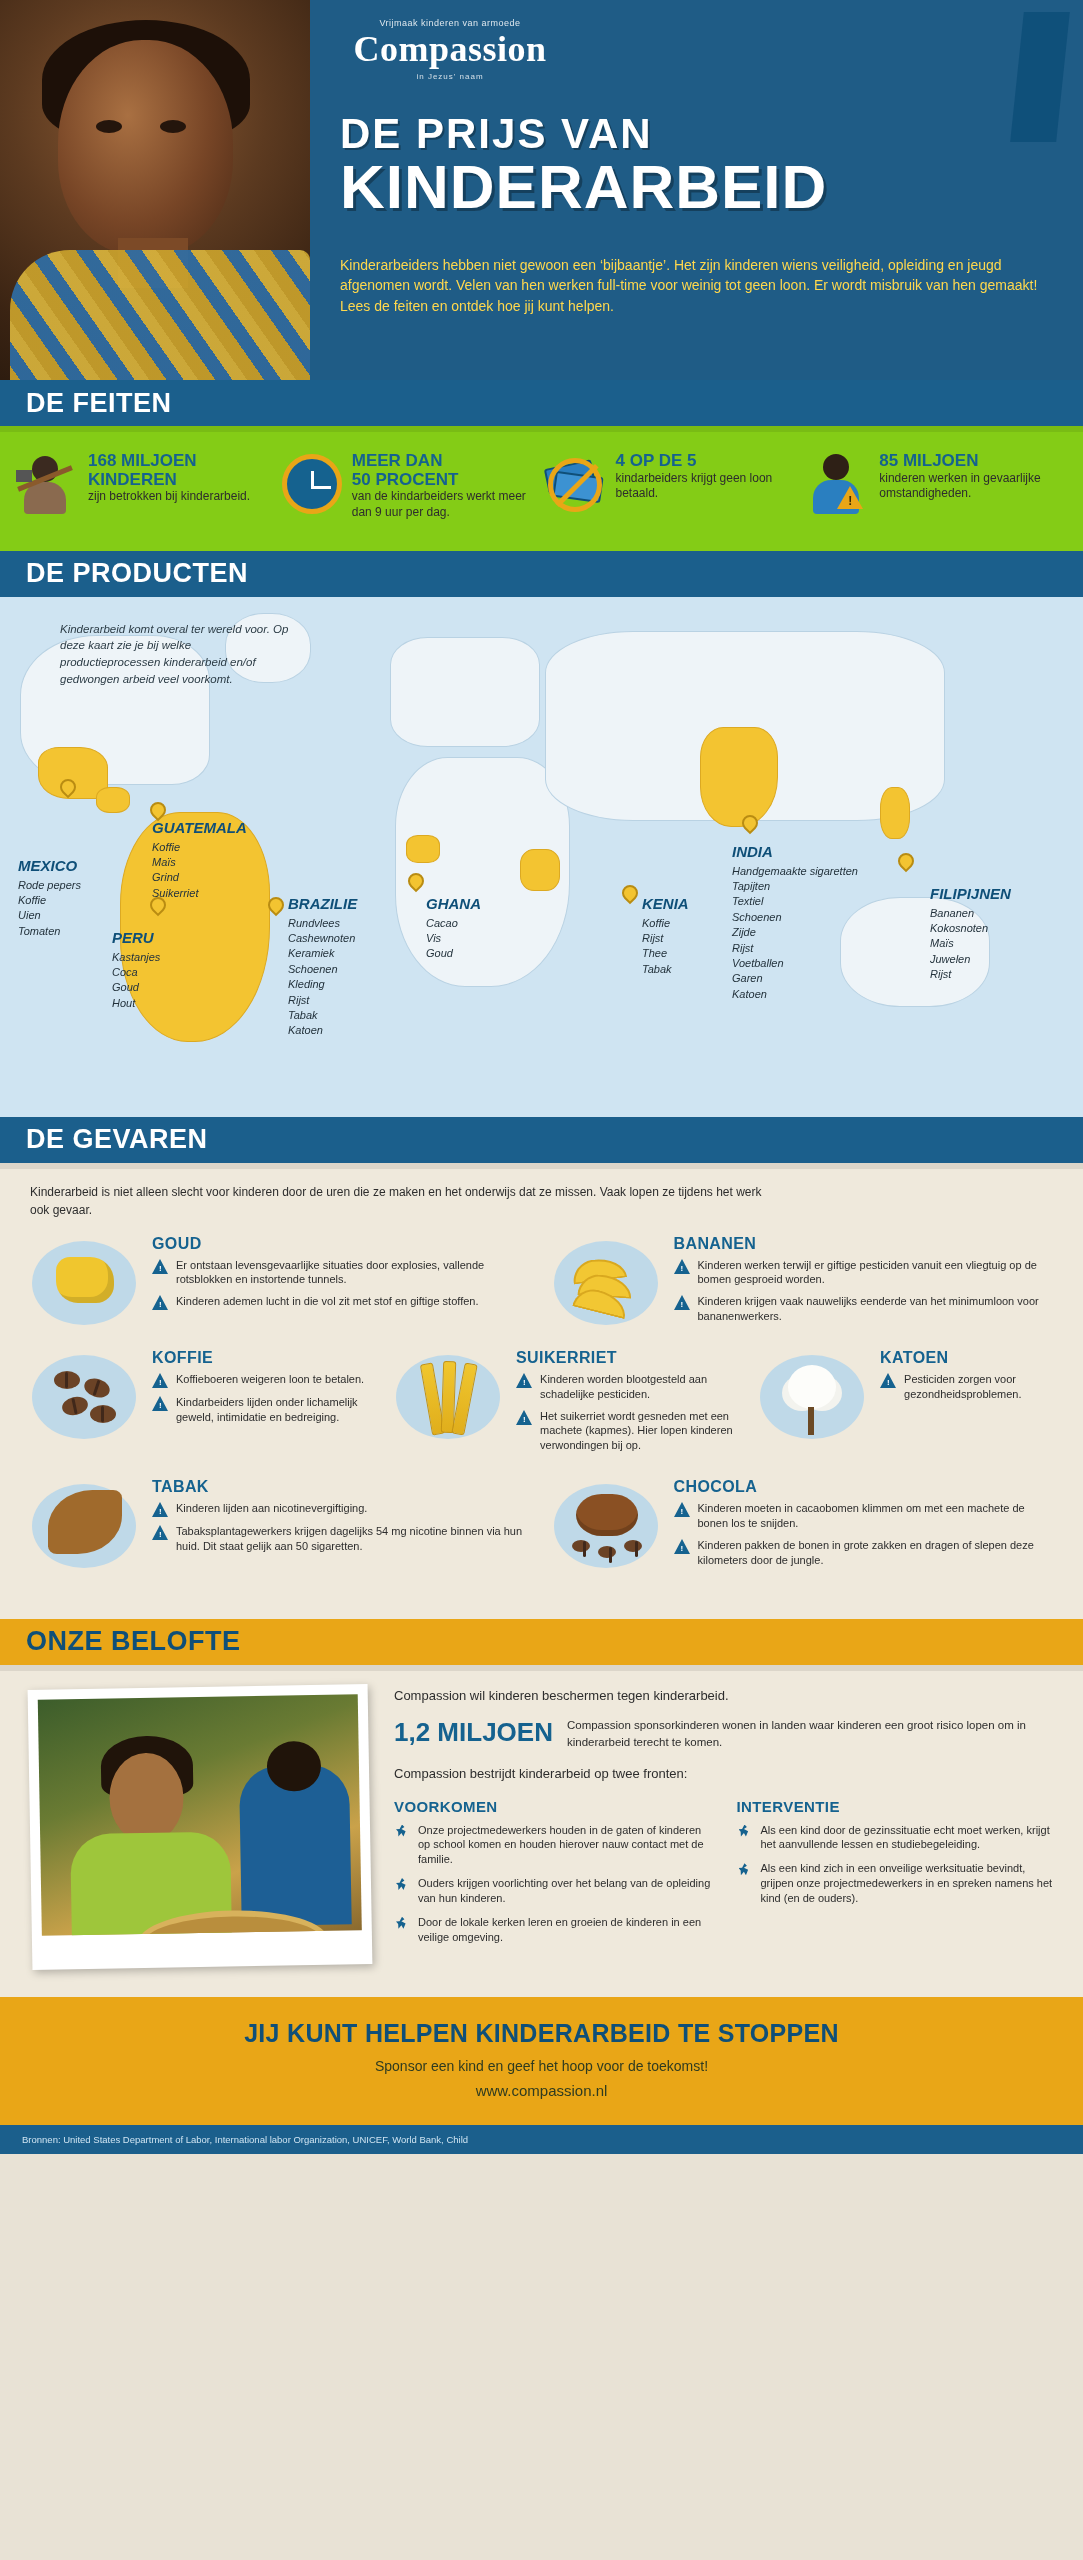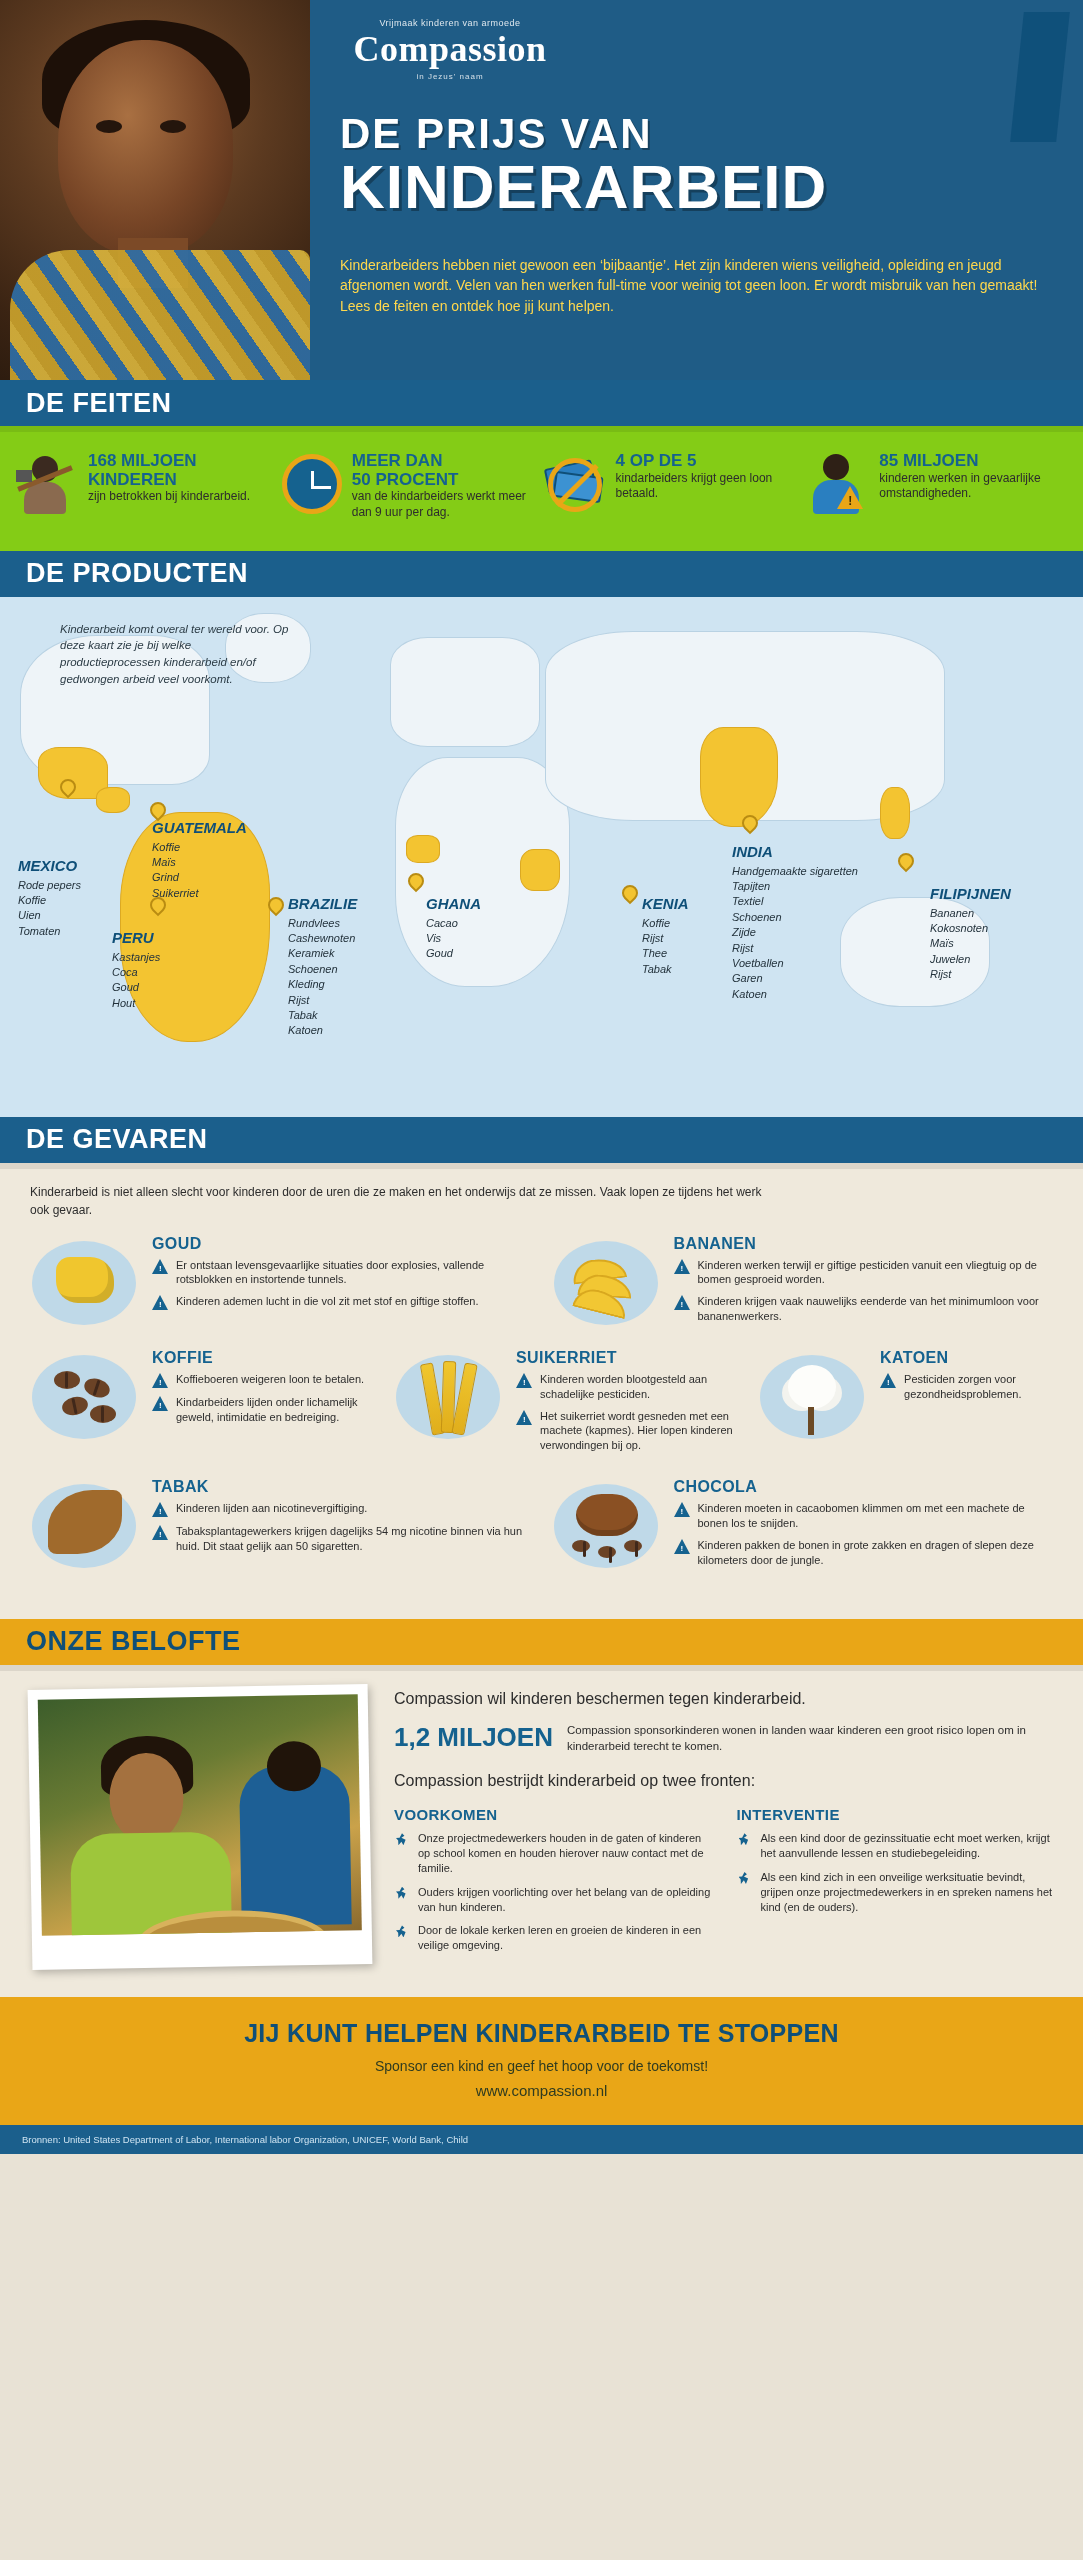--- a/index.html
+++ b/index.html
@@ -177,21 +177,21 @@
     background: linear-gradient(160deg, #3c5d2b 0%, #6a7b33 35%, #caa24a 70%, #8a6a2f 100%);
     position: relative; overflow: hidden;
   }
   .photo-inner .p-face { position: absolute; left: 70px; top: 55px; width: 74px; height: 90px; border-radius: 50%; background: #a4713f; }
   .photo-inner .p-hair { position: absolute; left: 62px; top: 38px; width: 92px; height: 60px; border-radius: 50% 50% 20% 20%; background: #20140a; }
   .photo-inner .p-shirt { position: absolute; left: 30px; top: 135px; width: 160px; height: 120px; background: #9ec63b; border-radius: 40px 40px 0 0; }
   .photo-inner .p-kid2 { position: absolute; left: 200px; top: 70px; width: 110px; height: 160px; background: #1d5f95; border-radius: 40px 40px 0 0; }
   .photo-inner .p-kid2-h { position: absolute; left: 228px; top: 46px; width: 54px; height: 50px; border-radius: 50%; background: #20140a; }
   .photo-inner .p-basket { position: absolute; left: 96px; top: 214px; width: 190px; height: 62px; border-radius: 50%; border: 6px solid #d8b25c; background: #b98e3d; }
   .promise-body { flex: 1; }
-  .promise-body p.sm { font-size: 16px; color: #2d2d2d; line-height: 1.45; margin-bottom: 12px; }
+  .promise-body p.sm { font-size: 13px; color: #2d2d2d; line-height: 1.45; margin-bottom: 12px; }
   .big-row { display: flex; gap: 14px; align-items: flex-start; margin: 10px 0 14px 0; }
   .big-num { font-size: 26px; font-weight: bold; color: #15628f; white-space: nowrap; }
   .big-txt { font-size: 11.5px; line-height: 1.45; color: #2d2d2d; }
   .cols { display: flex; gap: 26px; margin-top: 14px; }
   .col { flex: 1; }
   .col h4 { font-size: 15px; color: #15628f; letter-spacing: .4px; margin-bottom: 8px; }
   .bullet { display: flex; gap: 8px; margin-bottom: 9px; font-size: 11px; line-height: 1.35; color: #2d2d2d; }
   .runner { flex: 0 0 16px; width: 16px; height: 16px; position: relative; }
   .runner::before { content: ""; position: absolute; left: 2px; top: 2px; width: 12px; height: 12px; background: #15628f;
      clip-path: polygon(50% 0, 70% 20%, 45% 38%, 80% 55%, 62% 100%, 45% 70%, 20% 100%, 18% 60%, 0 40%, 30% 38%); }

